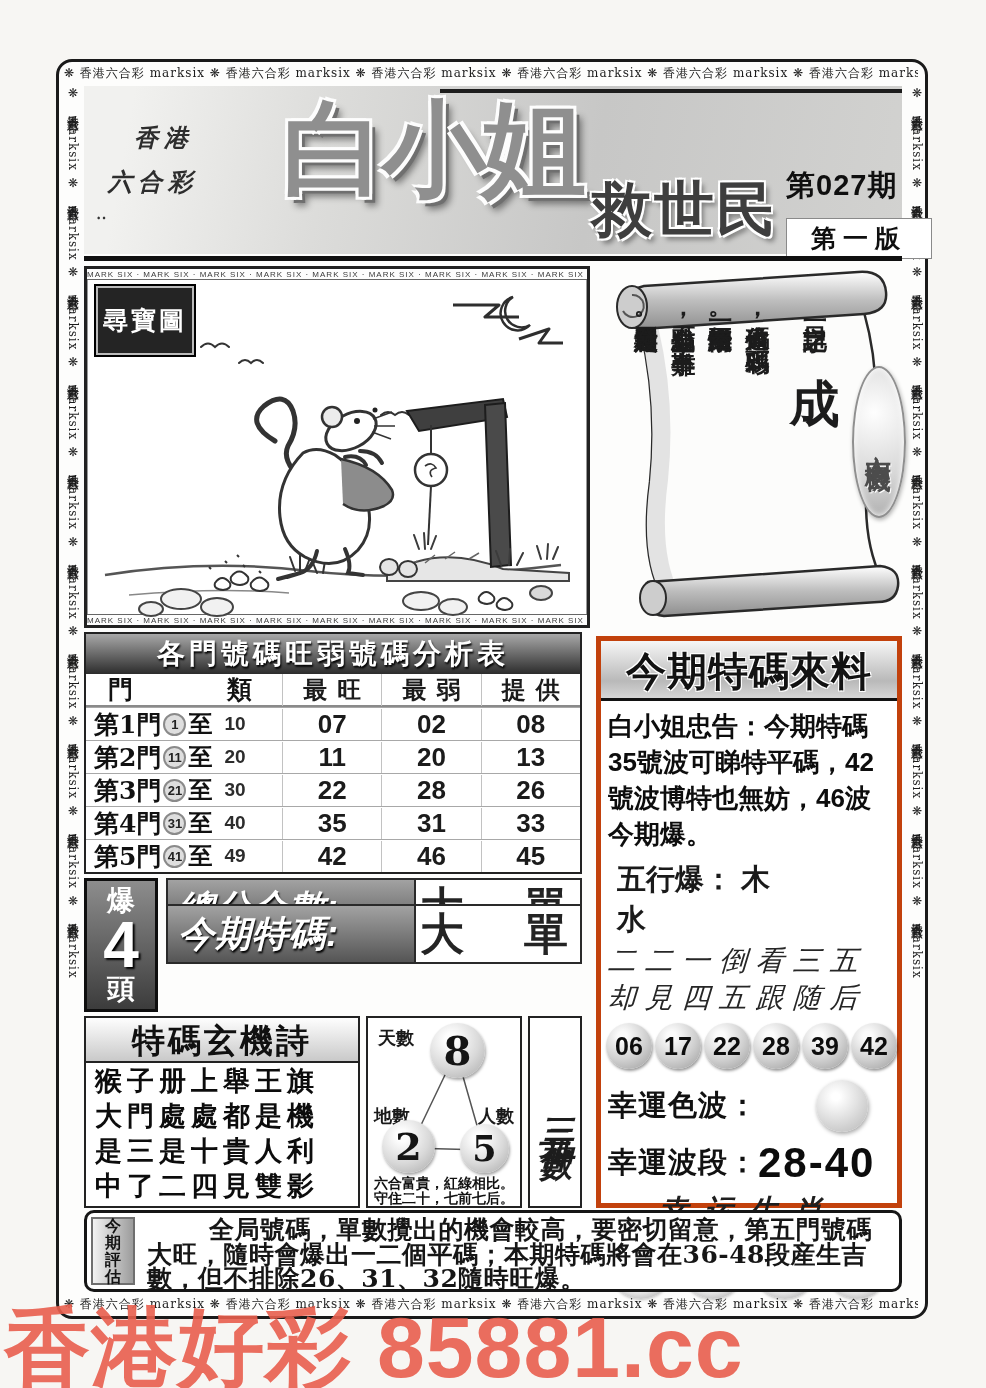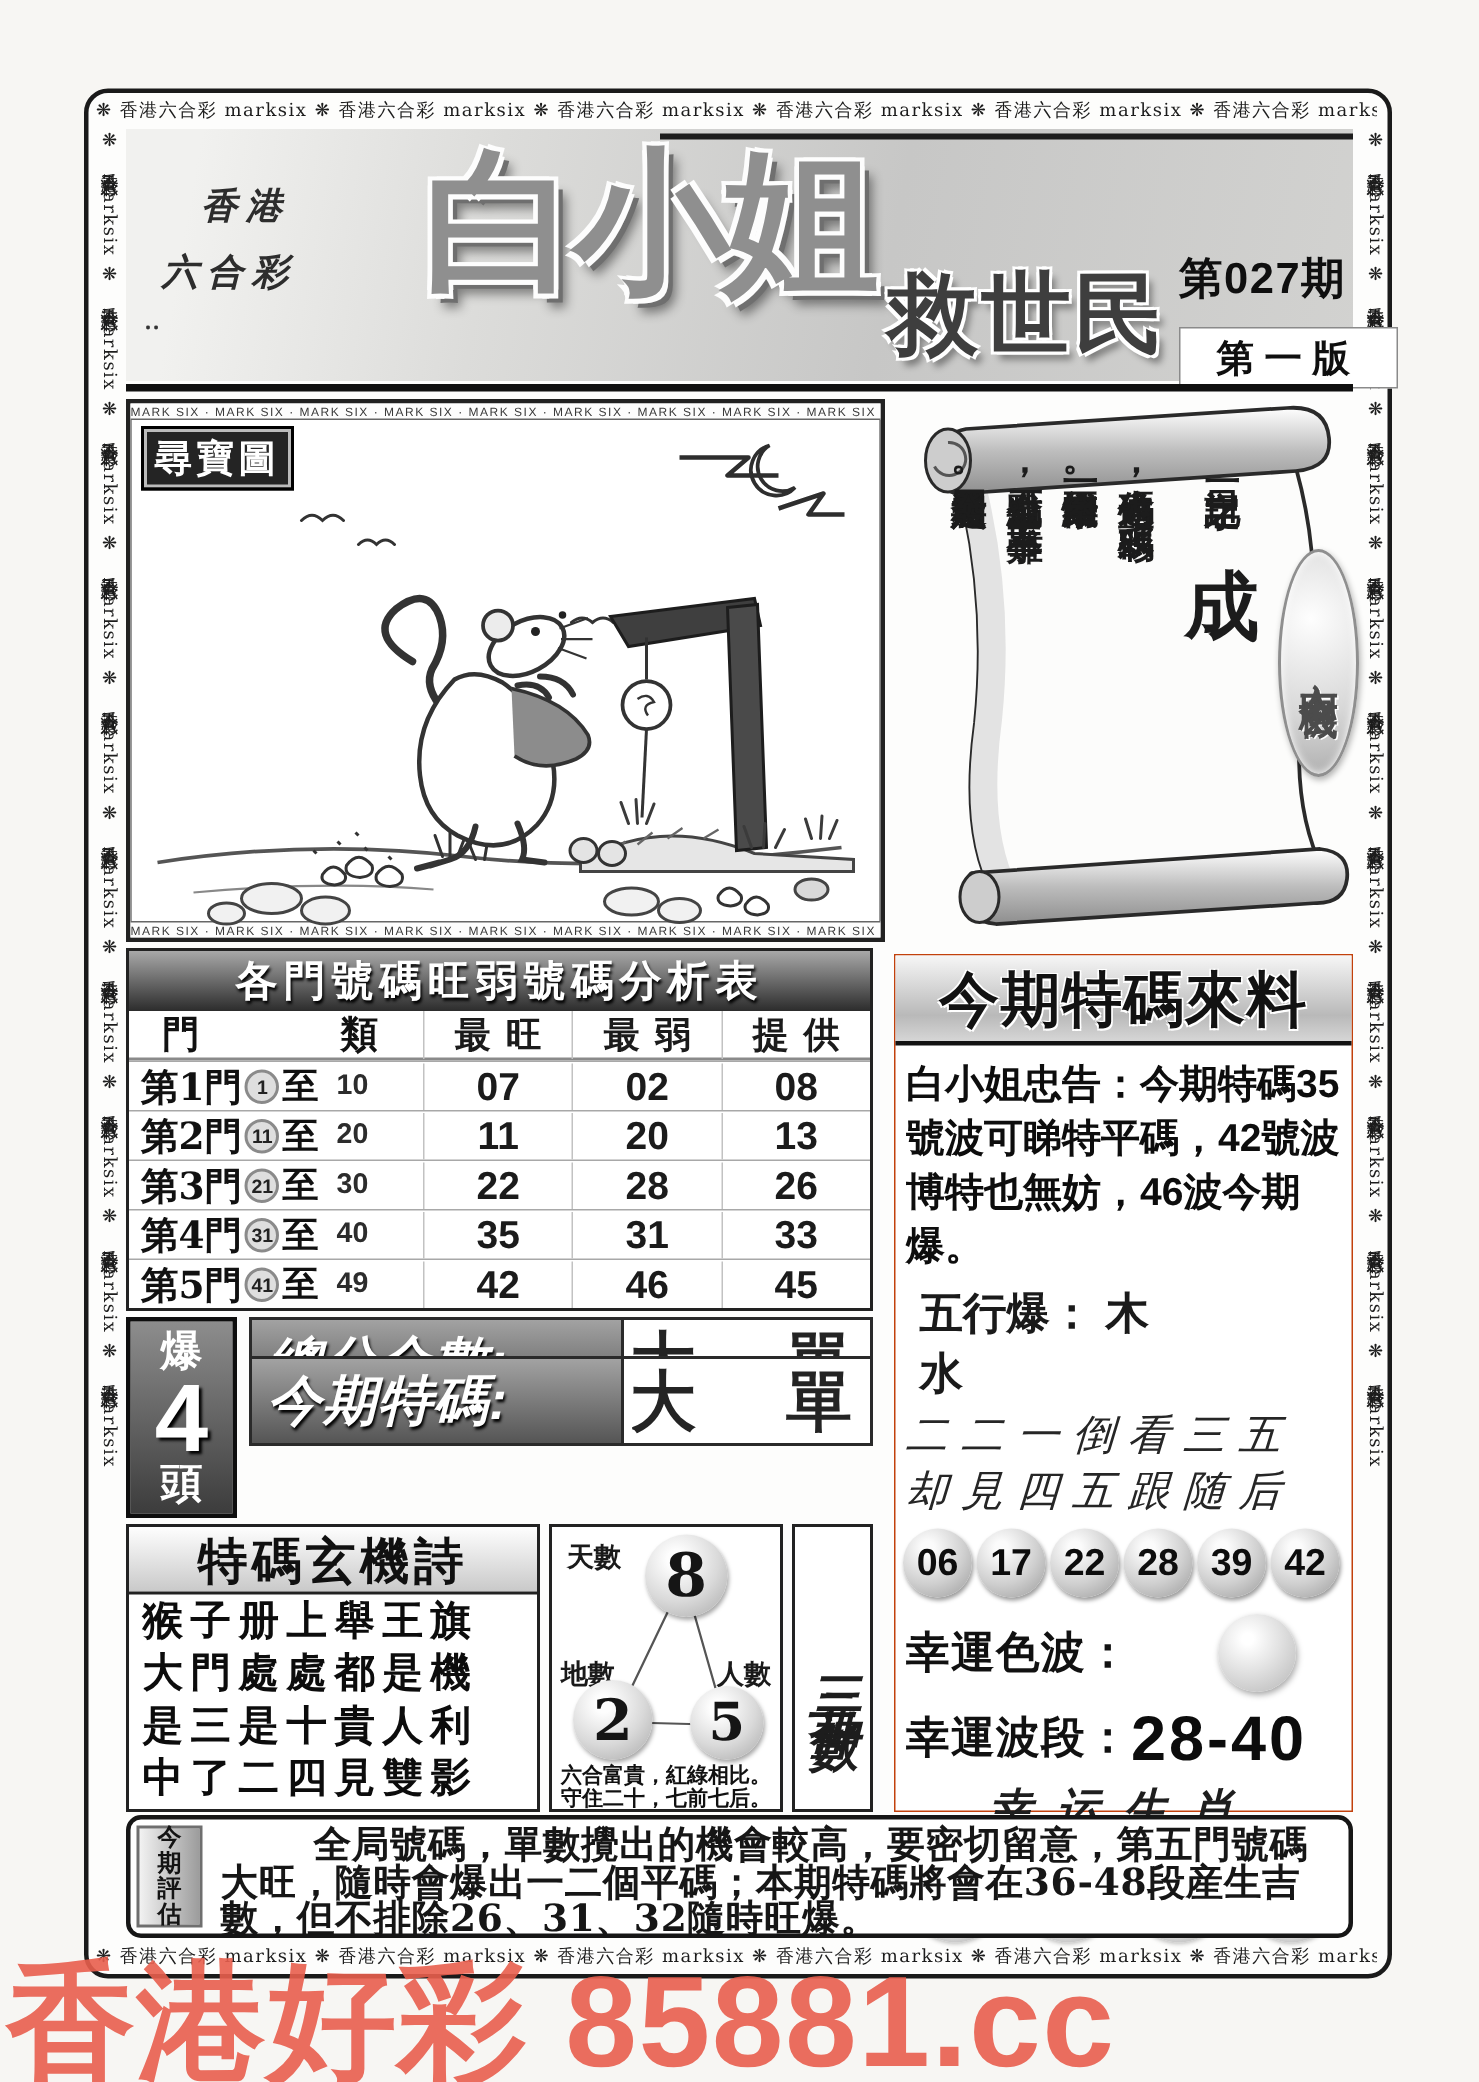--- a/index.html
+++ b/index.html
@@ -66,21 +66,21 @@
   }
   .pic-strip {
     position:absolute; left:0; width:100%; height:11px; line-height:11px;
     font-size:8px; letter-spacing:1px; color:#3a3a3a;
     overflow:hidden; white-space:nowrap; background:#fdfdfd;
   }
   .pic-strip.top { top:0; border-bottom:1px solid #666; }
   .pic-strip.bottom { bottom:0; border-top:1px solid #666; }
   .pic-label {
     position:absolute; left:7px; top:15px; background:#242424; color:#fff;
-    font-size:25px; font-weight:800; letter-spacing:3px; padding:3px 7px;
+    font-size:25px; font-weight:800; letter-spacing:3px; padding:18px 7px;
     border:2px solid #000; box-shadow:inset 0 0 0 2px #bbb; z-index:3;
   }
   .pic-svg { position:absolute; left:2px; top:12px; width:498px; height:338px; }
 
   
   .tbl { left:84px; top:632px; width:498px; height:242px; border:2px solid #222; background:#fff; }
   .tbl-title {
     height:40px; line-height:40px; text-align:center;
     background:linear-gradient(180deg,#a8a8a8,#2c2c2c);
     color:#fff; font-size:28px; font-weight:700; letter-spacing:4px;
@@ -168,21 +168,21 @@
   .oval-badge {
     left:852px; top:366px; width:54px; height:152px; border-radius:50%;
     background:radial-gradient(circle at 40% 30%, #fefefe, #d7d7d7 60%, #adadad);
     border:2px solid #8f8f8f; box-shadow:inset 0 0 6px #fff, 1px 2px 4px rgba(0,0,0,.3);
     writing-mode:vertical-rl; display:flex; align-items:center; justify-content:center;
     font-size:26px; font-weight:800; color:#4c4c4c; letter-spacing:4px;
     font-family:"DejaVu Serif",serif; text-shadow:1px 1px 0 #fff;
   }
 
   
-  .special { left:596px; top:636px; width:306px; height:572px; border:1px solid #c2410c; background:#fff; }
+  .special { left:596px; top:636px; width:306px; height:572px; border:5px solid #c2410c; background:#fff; }
   .sp-title {
     height:60px; line-height:60px; text-align:center; font-size:40px; font-weight:900;
     color:#121212; letter-spacing:1px;
     background:linear-gradient(180deg,#f6f6f6 0%,#b9b9b9 70%,#d6d6d6 100%);
     border-bottom:3px solid #121212;
     text-shadow:-1px -1px 0 #fff, 1px -1px 0 #fff, -1px 1px 0 #fff, 1px 1px 0 #fff;
   }
   .sp-advice { padding:7px 7px 2px; font-size:26px; font-weight:800; line-height:36px; color:#0d0d0d; }
   .sp-wuxing { padding:6px 7px 2px 16px; font-size:29px; font-weight:800; color:#1a1a1a; }
   .sp-wuxing .v { font-family:"DejaVu Serif",serif; letter-spacing:26px; margin-left:8px; }

